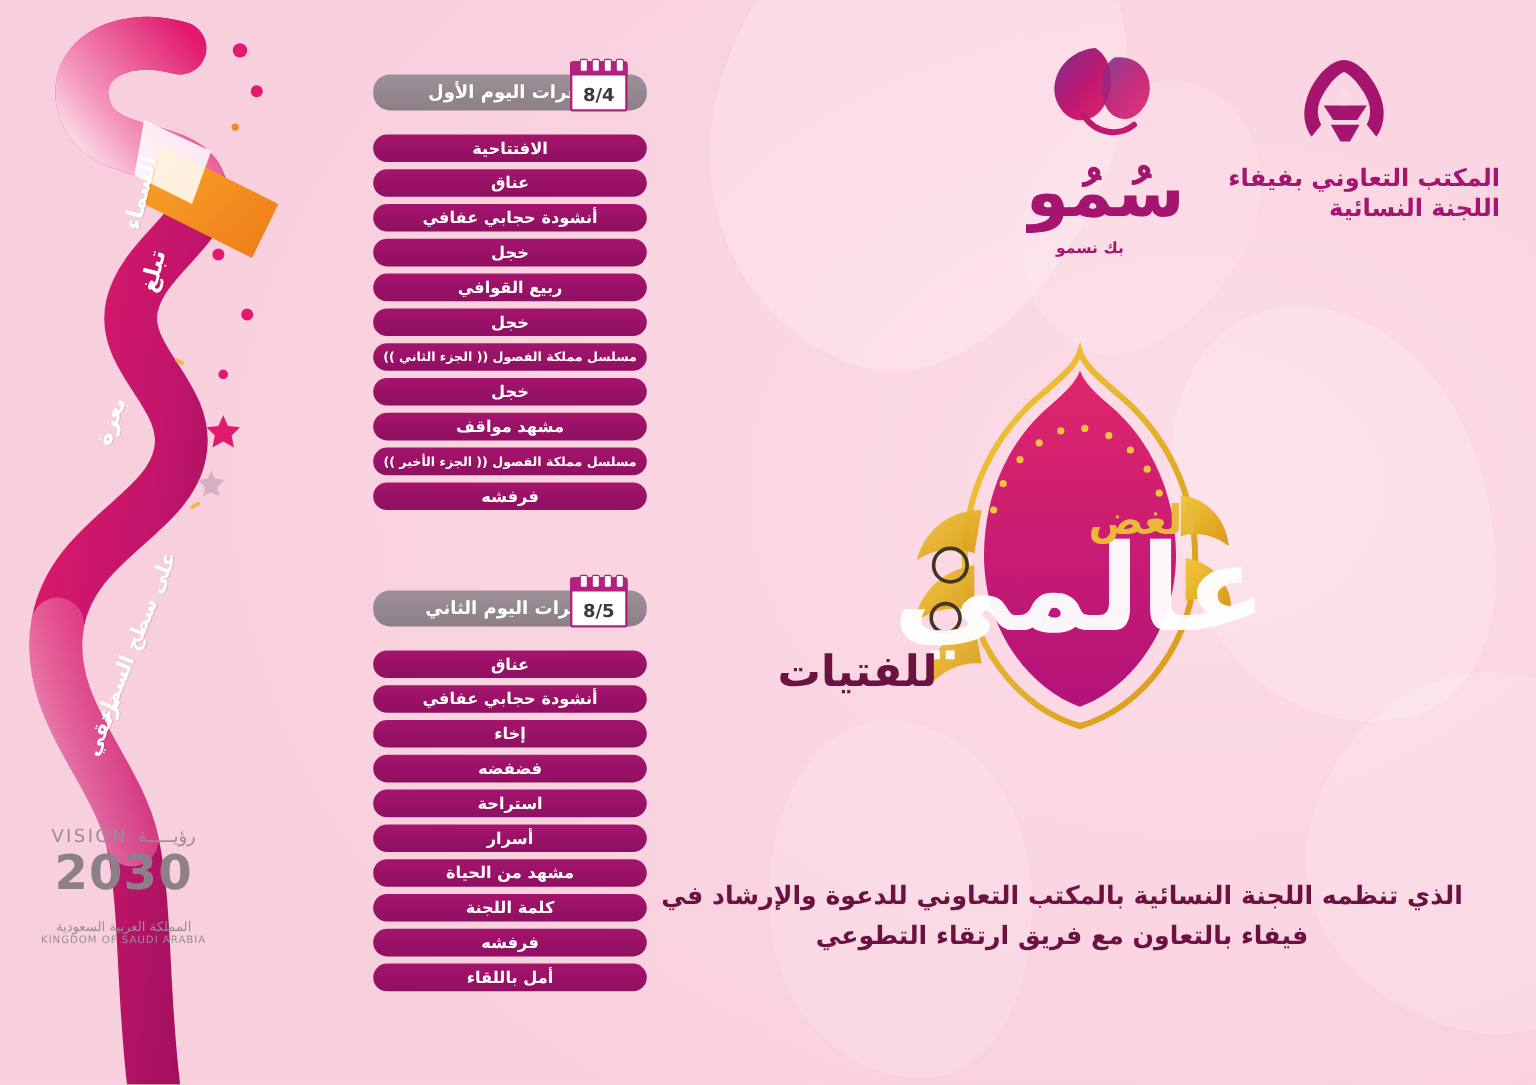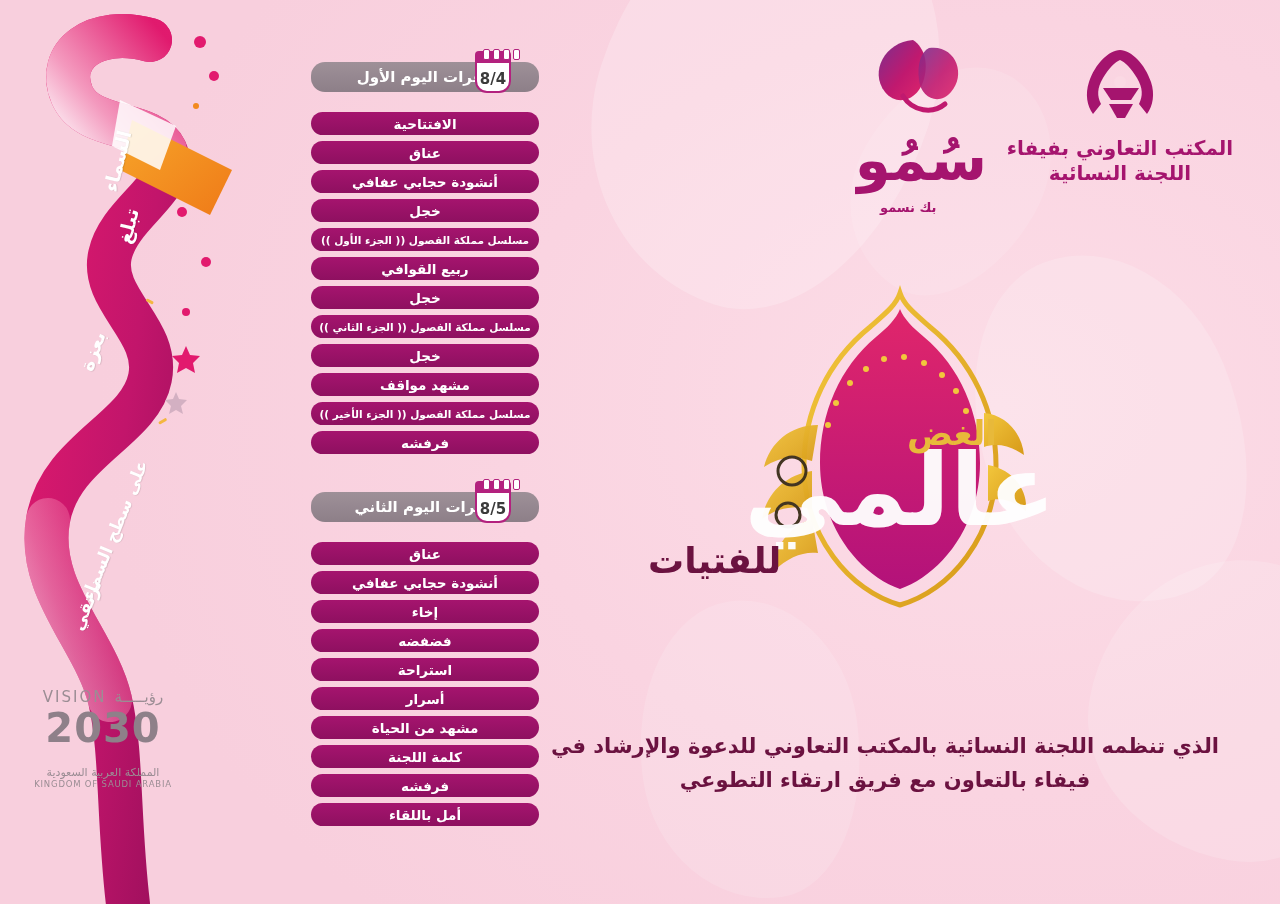--- a/index.html
+++ b/index.html
@@ -106,25 +106,25 @@
   }
   .prog-header-title {
     color: #ffffff;
     font-size: 15px;
     font-weight: bold;
   }
   .calendar {
     position: absolute;
     left: 164px;
     top: -11px;
-    width: 36px;
+    width: 48px;
     height: 42px;
     background: #ffffff;
     border: 2px solid #b3217e;
-    border-radius: 12px;
+    border-radius: 2px;
     box-sizing: border-box;
     display: flex;
     align-items: flex-end;
     justify-content: center;
     padding-bottom: 3px;
   }
   .calendar-top {
     position: absolute;
     left: -2px;
     top: -2px;
@@ -178,21 +178,21 @@
     top: 200px;
     color: #a5146e;
     font-size: 13px;
     font-weight: bold;
   }
   .office-logo {
     position: absolute;
     right: 30px;
     top: 48px;
     width: 260px;
-    text-align: center;
+    text-align: right;
   }
   .office-mark { width: 110px; height: 78px; margin: 0 auto; display: block; }
   .office-title {
     color: #a5146e;
     font-size: 20px;
     font-weight: bold;
     margin-top: 10px;
     line-height: 1.25;
   }
   .office-sub {
@@ -317,21 +317,20 @@
         <div class="cal-ring" style="left:26px"></div>
         <div class="cal-ring" style="left:36px"></div>
         <span class="calendar-date">8/4</span>
       </div>
     </div>
     <div class="prog-items">
       <div class="prog-item">الافتتاحية</div>
       <div class="prog-item">عناق</div>
       <div class="prog-item">أنشودة حجابي عفافي</div>
       <div class="prog-item">خجل</div>
-      <div class="prog-item small">مسلسل مملكة الفصول (( الجزء الأول ))</div>
       <div class="prog-item">ربيع القوافي</div>
       <div class="prog-item">خجل</div>
       <div class="prog-item small">مسلسل مملكة الفصول (( الجزء الثاني ))</div>
       <div class="prog-item">خجل</div>
       <div class="prog-item">مشهد مواقف</div>
       <div class="prog-item small">مسلسل مملكة الفصول (( الجزء الأخير ))</div>
       <div class="prog-item">فرفشه</div>
     </div>
   </div>
 

